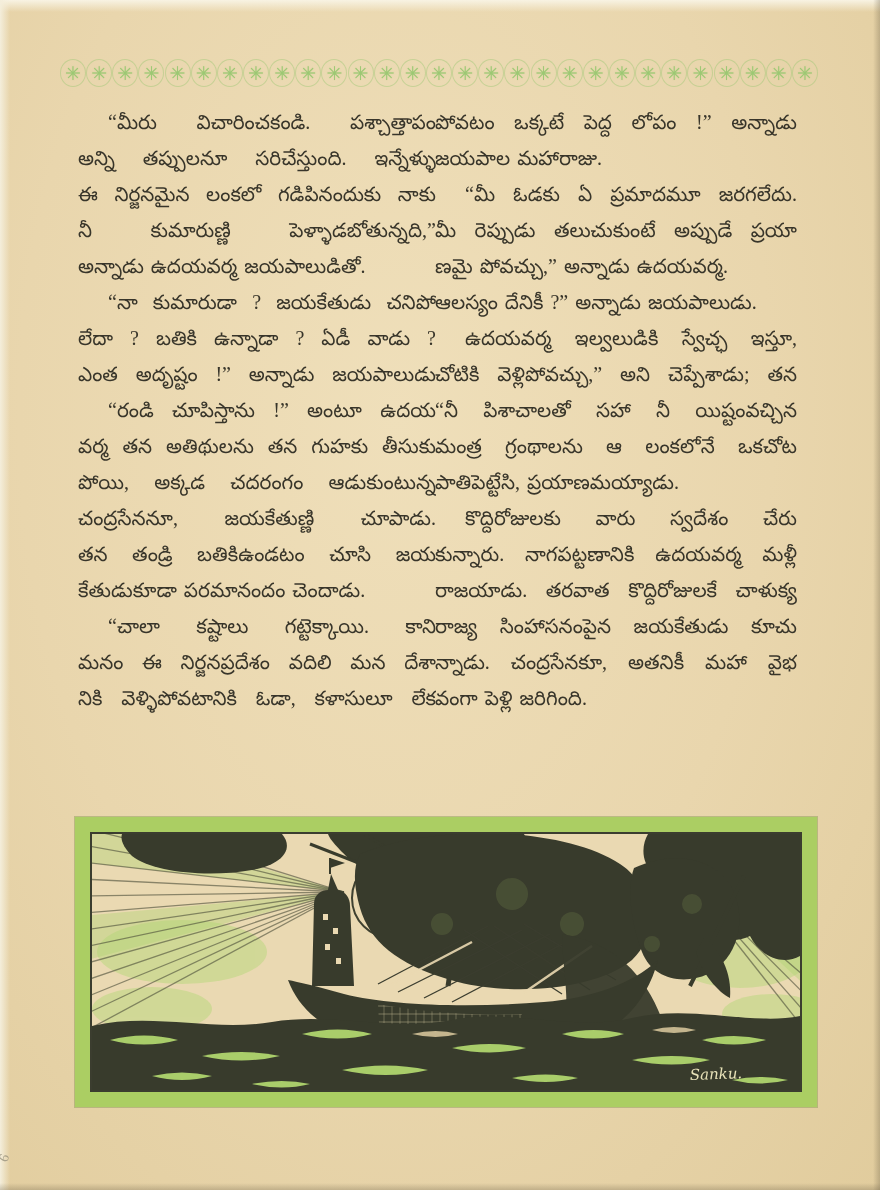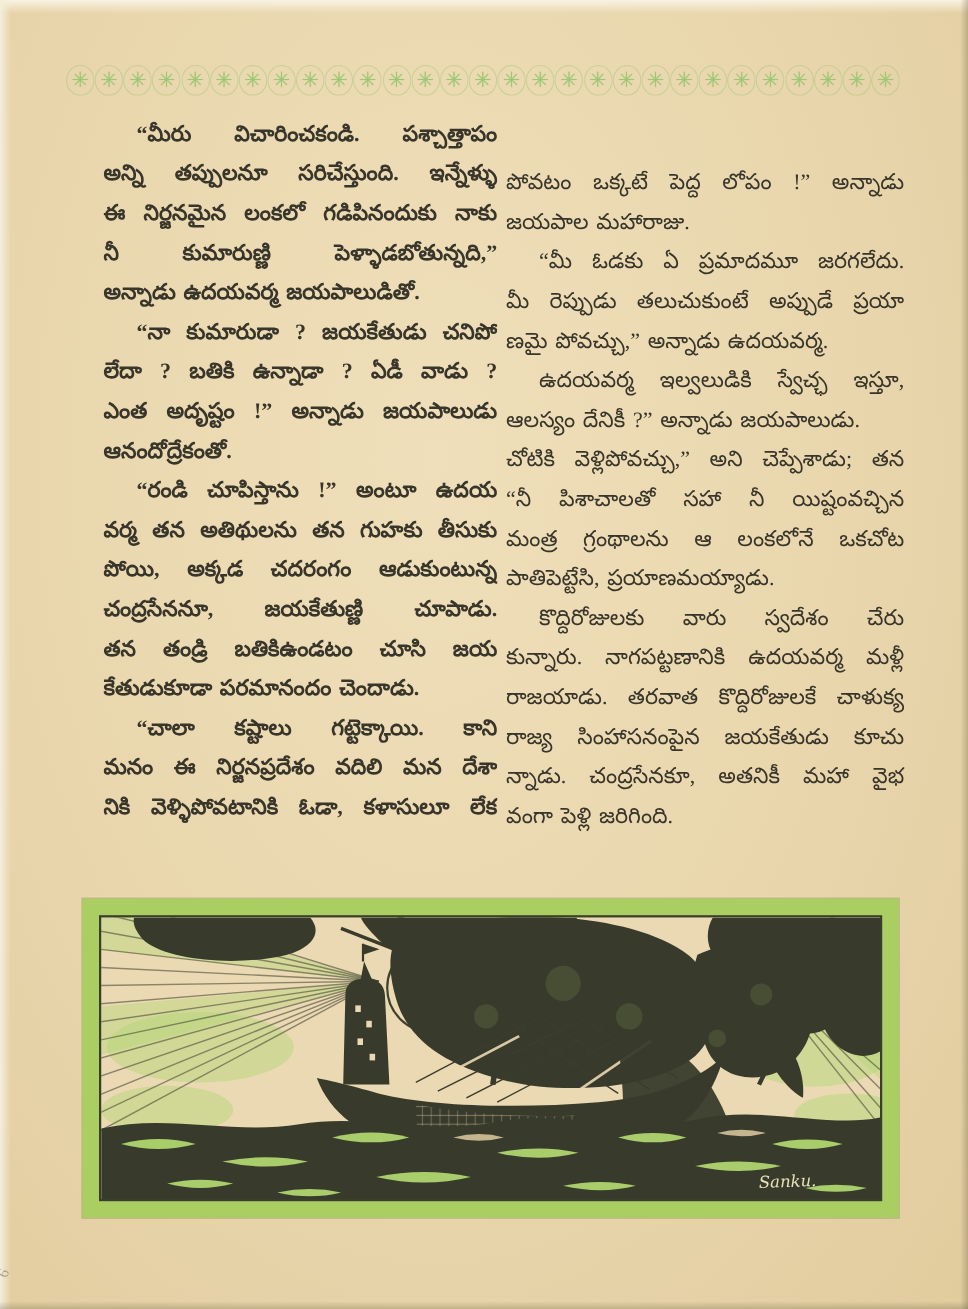--- a/index.html
+++ b/index.html
@@ -24,22 +24,22 @@
     width:26px;height:28px;flex:0 0 auto;margin-left:-2px;
     display:flex;align-items:center;justify-content:center;
     color:#9cc873;font-size:19px;line-height:1;
     border-radius:50%;
     box-shadow:inset 0 0 0 1px rgba(156,200,115,.45);
     text-shadow:0 0 1px rgba(156,200,115,.6);
   }
 
   
   .col{position:absolute;top:104px;color:#38352a;font-size:20px;}
-  .col-left{left:94px;width:358px;font-weight:bold;}
-  .col-right{left:460px;width:362px;margin-top:44px;}
+  .col-left{left:78px;width:358px;}
+  .col-right{left:435px;width:362px;}
   .line{height:36px;line-height:36px;overflow:hidden;text-align:justify;word-spacing:2px;}
   .line.j::after{content:"";display:inline-block;width:100%;height:0;}
   .line.in{text-indent:30px;}
 
   
   .illo-frame{
     position:absolute;left:75px;top:817px;width:742px;height:290px;
     background:#abce63;box-sizing:border-box;padding:17px;
     box-shadow:0 0 0 1px rgba(120,140,70,.4);
   }
@@ -92,39 +92,38 @@
 
 <div class="col col-left">
     <div class="line j in">“మీరు విచారించకండి. పశ్చాత్తాపం</div>
     <div class="line j">అన్ని తప్పులనూ సరిచేస్తుంది. ఇన్నేళ్ళు</div>
     <div class="line j">ఈ నిర్జనమైన లంకలో గడిపినందుకు నాకు</div>
     <div class="line j">నీ కుమారుణ్ణి పెళ్ళాడబోతున్నది,”</div>
     <div class="line">అన్నాడు ఉదయవర్మ జయపాలుడితో.</div>
     <div class="line j in">“నా కుమారుడా ? జయకేతుడు చనిపో</div>
     <div class="line j">లేదా ? బతికి ఉన్నాడా ? ఏడీ వాడు ?</div>
     <div class="line j">ఎంత అదృష్టం !” అన్నాడు జయపాలుడు</div>
-    <div class="line">ఆనందోద్రేకంతో.</div>
     <div class="line j in">“రండి చూపిస్తాను !” అంటూ ఉదయ</div>
     <div class="line j">వర్మ తన అతిథులను తన గుహకు తీసుకు</div>
     <div class="line j">పోయి, అక్కడ చదరంగం ఆడుకుంటున్న</div>
     <div class="line j">చంద్రసేననూ, జయకేతుణ్ణి చూపాడు.</div>
     <div class="line j">తన తండ్రి బతికిఉండటం చూసి జయ</div>
     <div class="line">కేతుడుకూడా పరమానందం చెందాడు.</div>
     <div class="line j in">“చాలా కష్టాలు గట్టెక్కాయి. కాని</div>
     <div class="line j">మనం ఈ నిర్జనప్రదేశం వదిలి మన దేశా</div>
     <div class="line j">నికి వెళ్ళిపోవటానికి ఓడా, కళాసులూ లేక</div>
   </div>
 <div class="col col-right">
     <div class="line j">పోవటం ఒక్కటే పెద్ద లోపం !” అన్నాడు</div>
     <div class="line">జయపాల మహారాజు.</div>
     <div class="line j in">“మీ ఓడకు ఏ ప్రమాదమూ జరగలేదు.</div>
     <div class="line j">మీ రెప్పుడు తలుచుకుంటే అప్పుడే ప్రయా</div>
     <div class="line">ణమై పోవచ్చు,” అన్నాడు ఉదయవర్మ.</div>
+    <div class="line">ఆలస్యం దేనికీ ?” అన్నాడు జయపాలుడు.</div>
     <div class="line j in">ఉదయవర్మ ఇల్వలుడికి స్వేచ్ఛ ఇస్తూ,</div>
-    <div class="line">ఆలస్యం దేనికీ ?” అన్నాడు జయపాలుడు.</div>
     <div class="line j">చోటికి వెళ్లిపోవచ్చు,” అని చెప్పేశాడు; తన</div>
     <div class="line j">“నీ పిశాచాలతో సహా నీ యిష్టంవచ్చిన</div>
     <div class="line j">మంత్ర గ్రంథాలను ఆ లంకలోనే ఒకచోట</div>
     <div class="line">పాతిపెట్టేసి, ప్రయాణమయ్యాడు.</div>
     <div class="line j in">కొద్దిరోజులకు వారు స్వదేశం చేరు</div>
     <div class="line j">కున్నారు. నాగపట్టణానికి ఉదయవర్మ మళ్లీ</div>
     <div class="line j">రాజయాడు. తరవాత కొద్దిరోజులకే చాళుక్య</div>
     <div class="line j">రాజ్య సింహాసనంపైన జయకేతుడు కూచు</div>
     <div class="line j">న్నాడు. చంద్రసేనకూ, అతనికీ మహా వైభ</div>
     <div class="line">వంగా పెళ్లి జరిగింది.</div>

